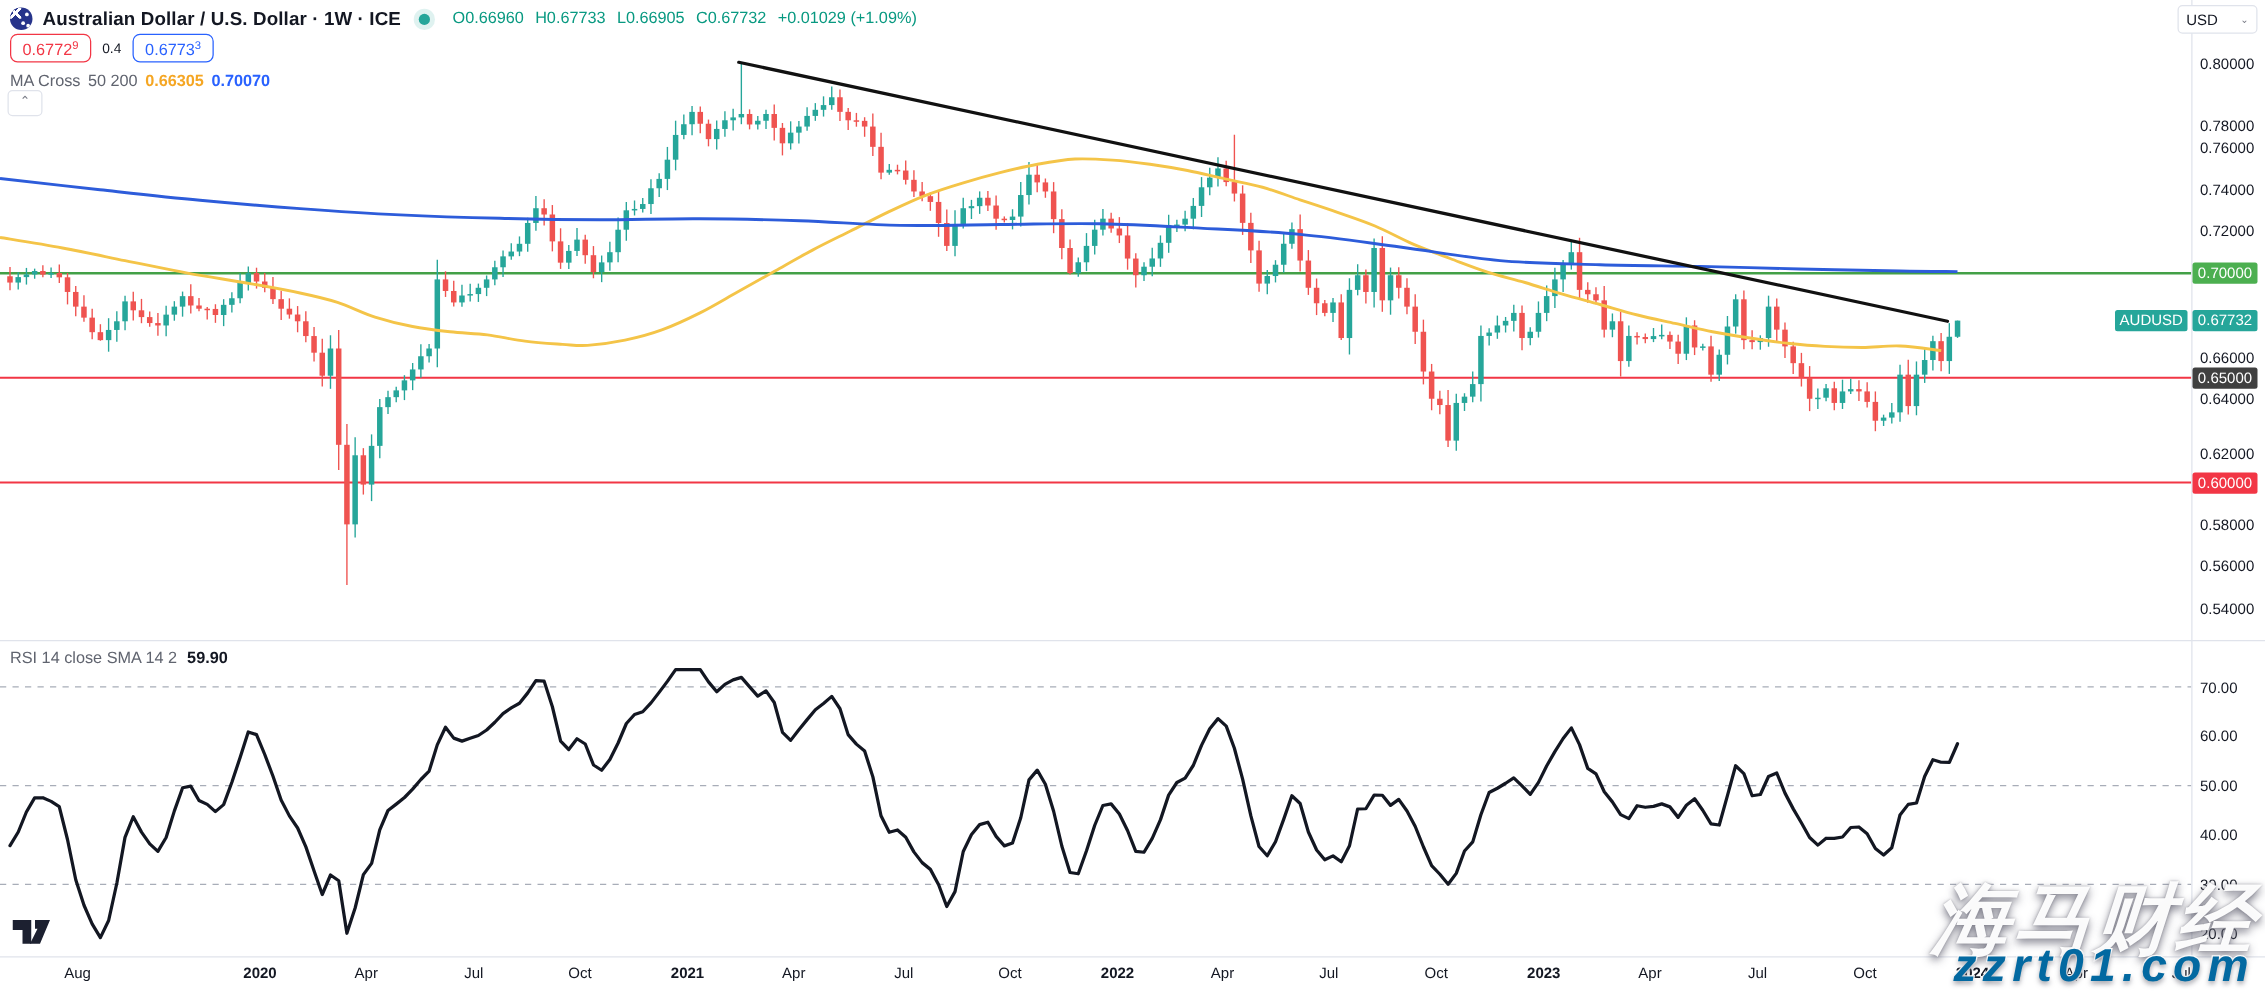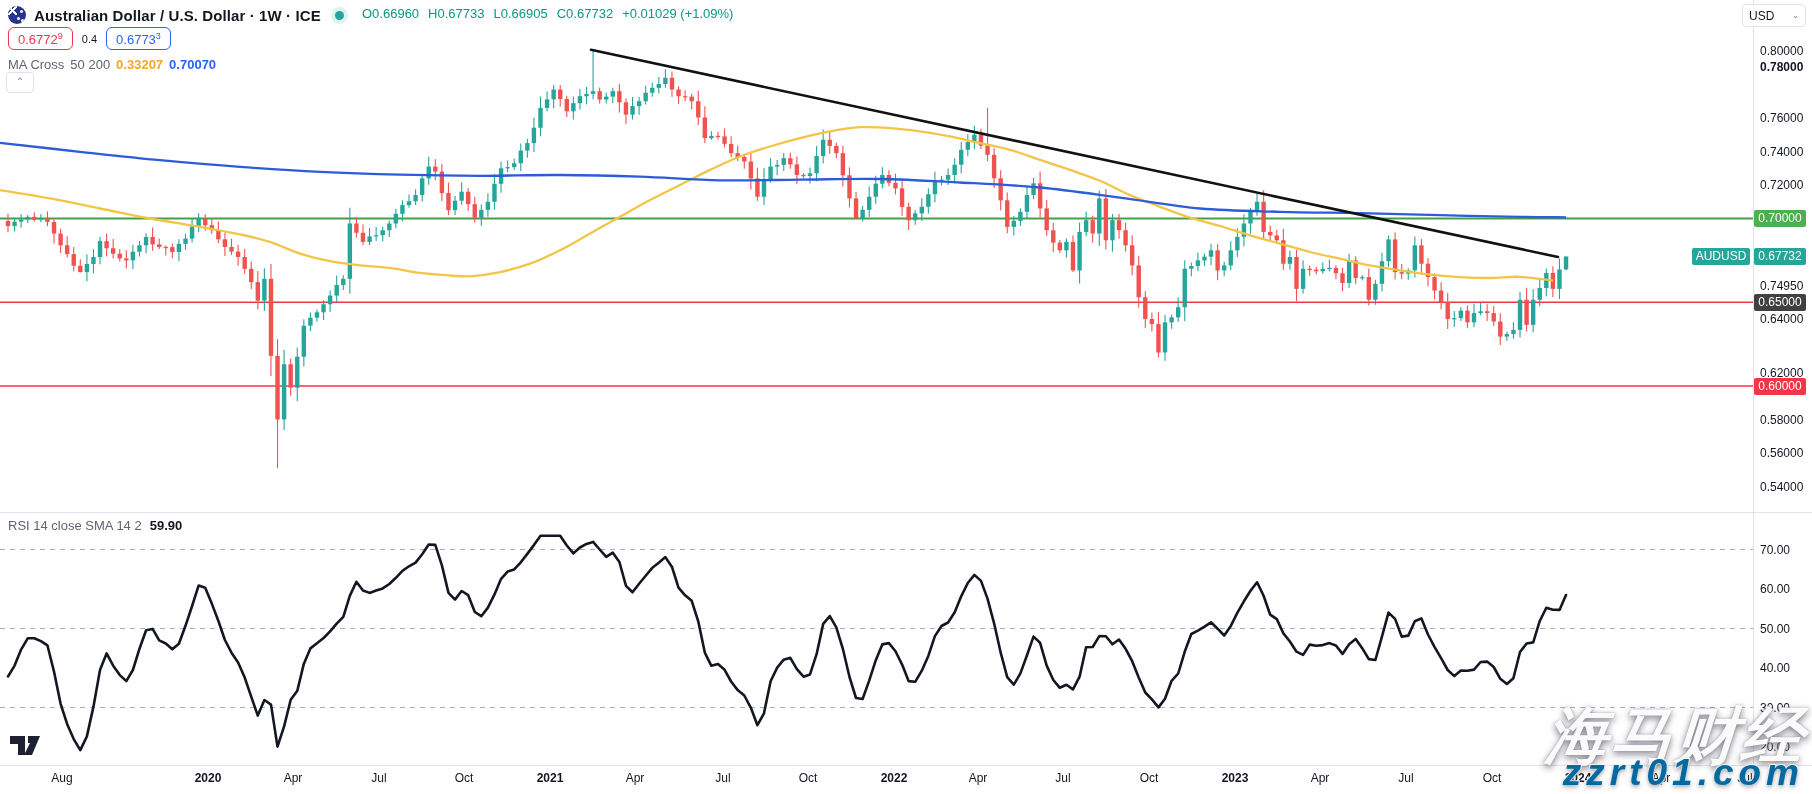--- a/index.html
+++ b/index.html
@@ -571,21 +571,21 @@
 
   <div class="hdr" id="trade-row">
     <span class="px-box" id="sell-box"><span>0.6772</span><sup>9</sup></span>
     <span id="spread">0.4</span>
     <span class="px-box" id="buy-box"><span>0.6773</span><sup>3</sup></span>
   </div>
 
   <div class="hdr" id="ma-row">
     <span class="gray">MA Cross</span>
     <span class="gray">50 200</span>
-    <span id="ma50-val">0.33207</span>
+    <span id="ma50-val">0.66305</span>
     <span id="ma200-val">0.70070</span>
   </div>
 
   <div id="collapse-btn">⌃</div>
 
   <div id="usd-btn">
     <span>USD</span>
     <span id="usd-chev">⌄</span>
   </div>
 
@@ -597,27 +597,27 @@
   <div id="wm1">海马财经</div>
   <div id="wm2">zzrt01.com</div>
 
   <svg id="tv-logo" width="34" height="20" viewBox="0 0 34 20">
     <path d="M0 0 H15 V19 H8 V8 H0 Z" fill="#1c2030"></path>
     <path d="M18 0 H30 L22 19 H14 L20 7 H18 Z" fill="#1c2030"></path>
   </svg>
 
   <div id="labels-layer">
       <div class="plabel" style="top: 44px;">0.80000</div>
-      <div class="plabel" style="top: 60px; font-weight: bold;">0.78000</div>
+      <div class="plabel" style="top: 94px;">0.78000</div>
       <div class="plabel" style="top: 111px;">0.76000</div>
       <div class="plabel" style="top: 144.5px;">0.74000</div>
       <div class="plabel" style="top: 178px;">0.72000</div>
-      <div class="plabel" style="top: 278.5px;">0.74950</div>
+      <div class="plabel" style="top: 278.5px;">0.66000</div>
       <div class="plabel" style="top: 312px;">0.64000</div>
-      <div class="plabel" style="top: 366px; text-decoration: underline;">0.62000</div>
+      <div class="plabel" style="top: 356px;">0.62000</div>
       <div class="plabel" style="top: 412.5px;">0.58000</div>
       <div class="plabel" style="top: 446px;">0.56000</div>
       <div class="plabel" style="top: 479.5px;">0.54000</div>
       <div class="rlabel" style="top: 542.5px;">70.00</div>
       <div class="rlabel" style="top: 582px;">60.00</div>
       <div class="rlabel" style="top: 621.5px;">50.00</div>
       <div class="rlabel" style="top: 661px;">40.00</div>
       <div class="rlabel" style="top: 700.5px;">30.00</div>
       <div class="rlabel" style="top: 740px;">20.00</div>
       <div class="tlabel" style="left: 62px;">Aug</div>

